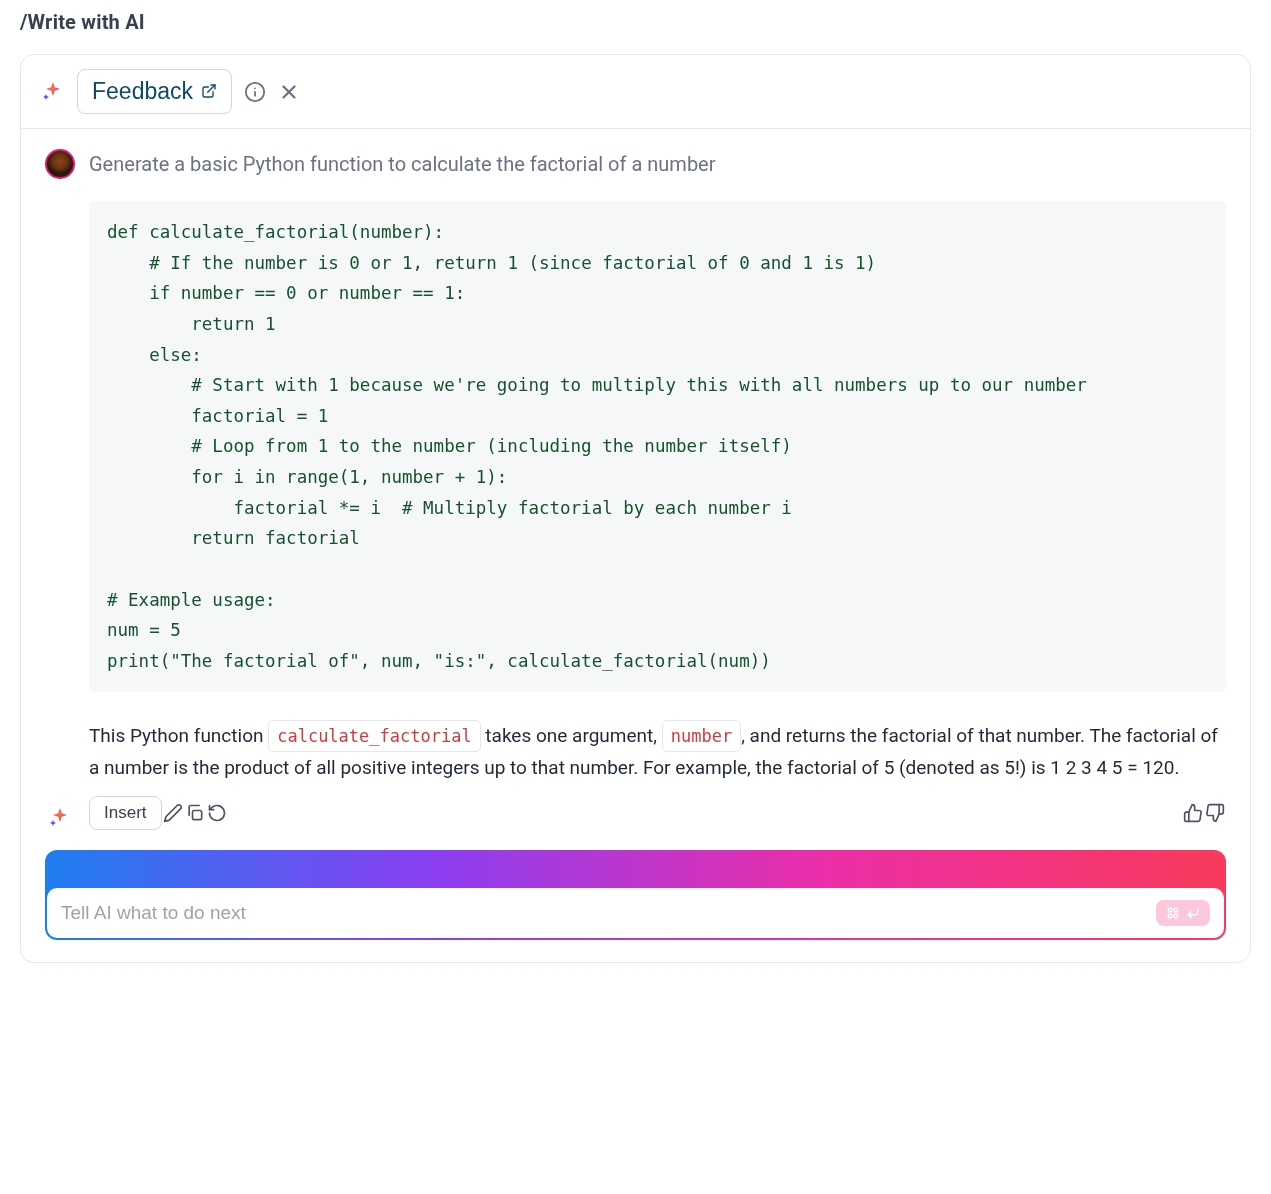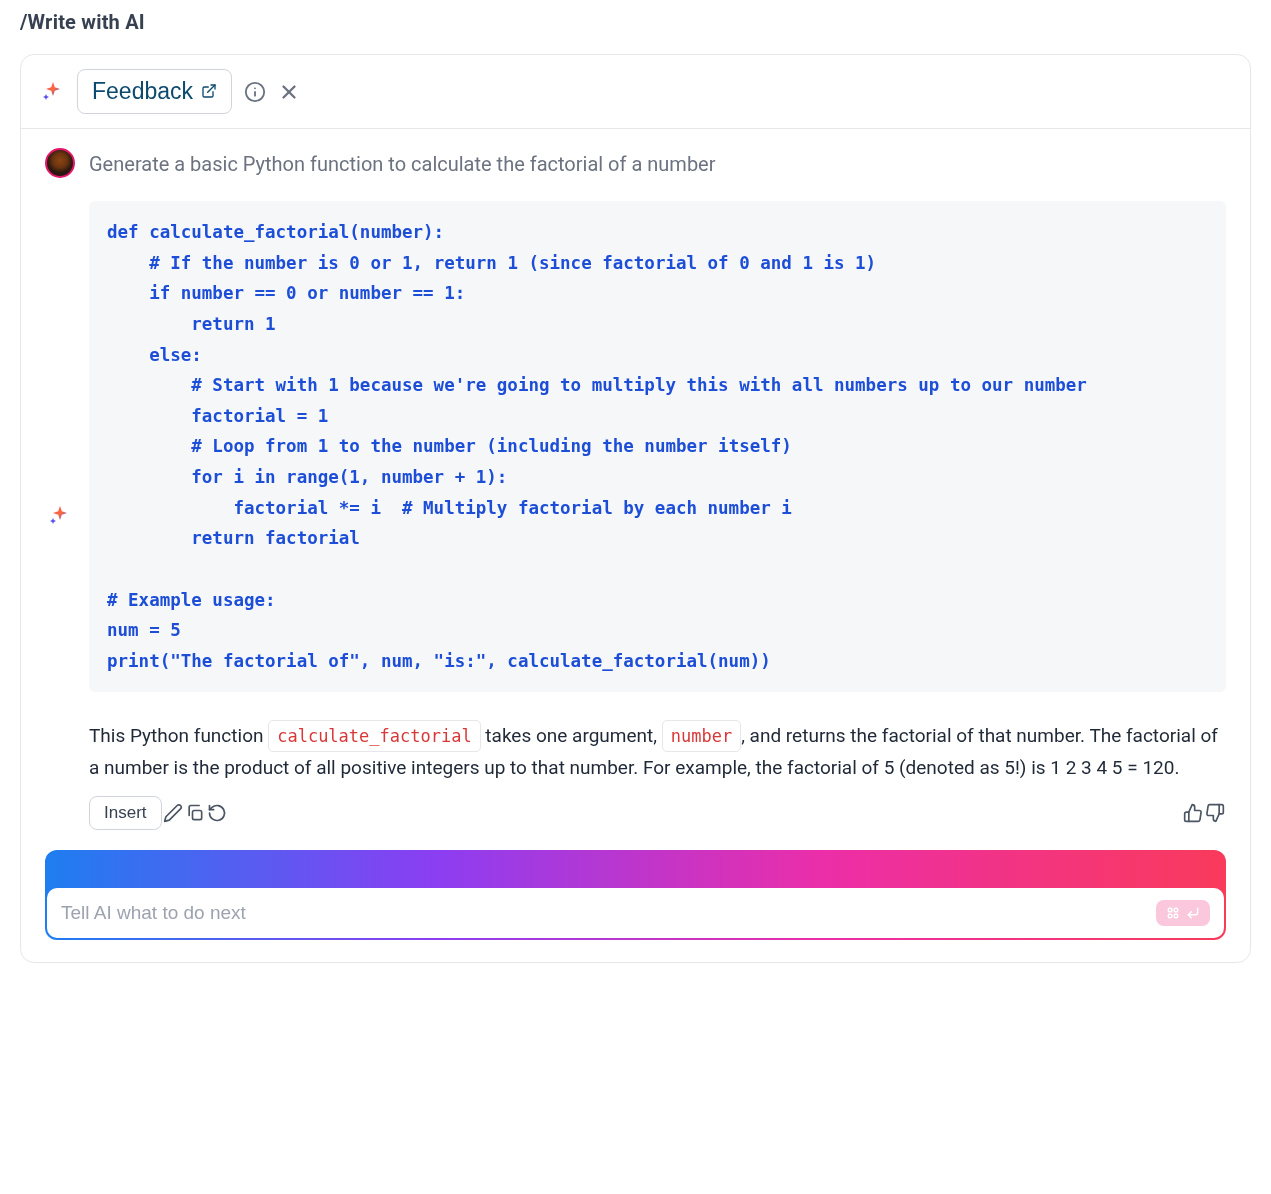--- a/index.html
+++ b/index.html
@@ -63,21 +63,21 @@
     display: flex;
     align-items: center;
     justify-content: center;
   }
   .conversation {
     padding: 18px 24px 20px 24px;
   }
   .row {
     display: flex;
     gap: 14px;
-    align-items: center;
+    align-items: flex-end;
   }
   .row + .row { margin-top: 22px; }
   .avatar {
     width: 30px;
     height: 30px;
     border-radius: 50%;
     flex-shrink: 0;
     background: radial-gradient(circle at 50% 40%, #8b4513 0%, #6b3410 35%, #2b1810 60%);
     border: 2px solid #e3176a;
     position: relative;
@@ -99,24 +99,23 @@
     flex: 1;
     min-width: 0;
   }
   .code-block {
     background: #f6f7f8;
     border-radius: 6px;
     padding: 16px 18px;
     font-family: "SFMono-Regular", Consolas, Menlo, monospace;
     font-size: 17.5px;
     line-height: 1.75;
-    color: #1d4ed8;
+    color: #14532d;
     white-space: pre-wrap;
     overflow-x: auto;
-    font-weight: bold;
   }
   .explanation {
     font-size: 19px;
     line-height: 1.65;
     color: #1f2937;
     margin-top: 28px;
   }
   .inline-code {
     display: inline-block;
     border: 1px solid #e5e7eb;

